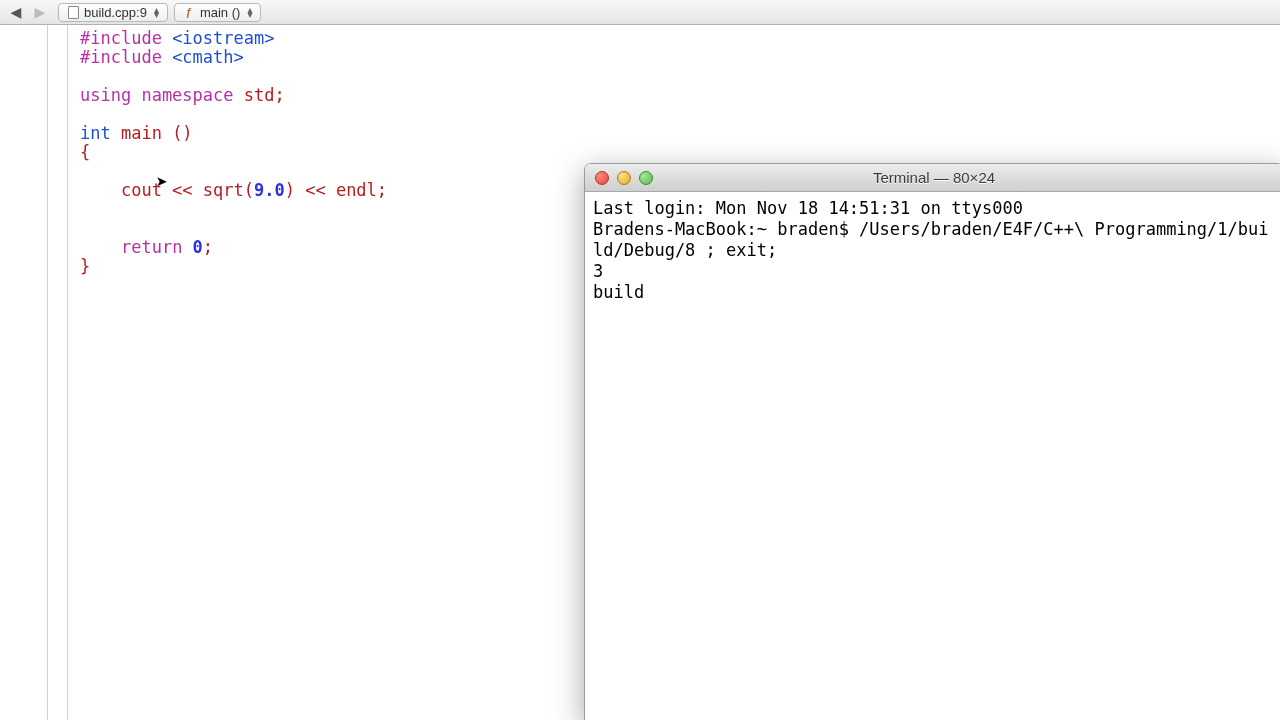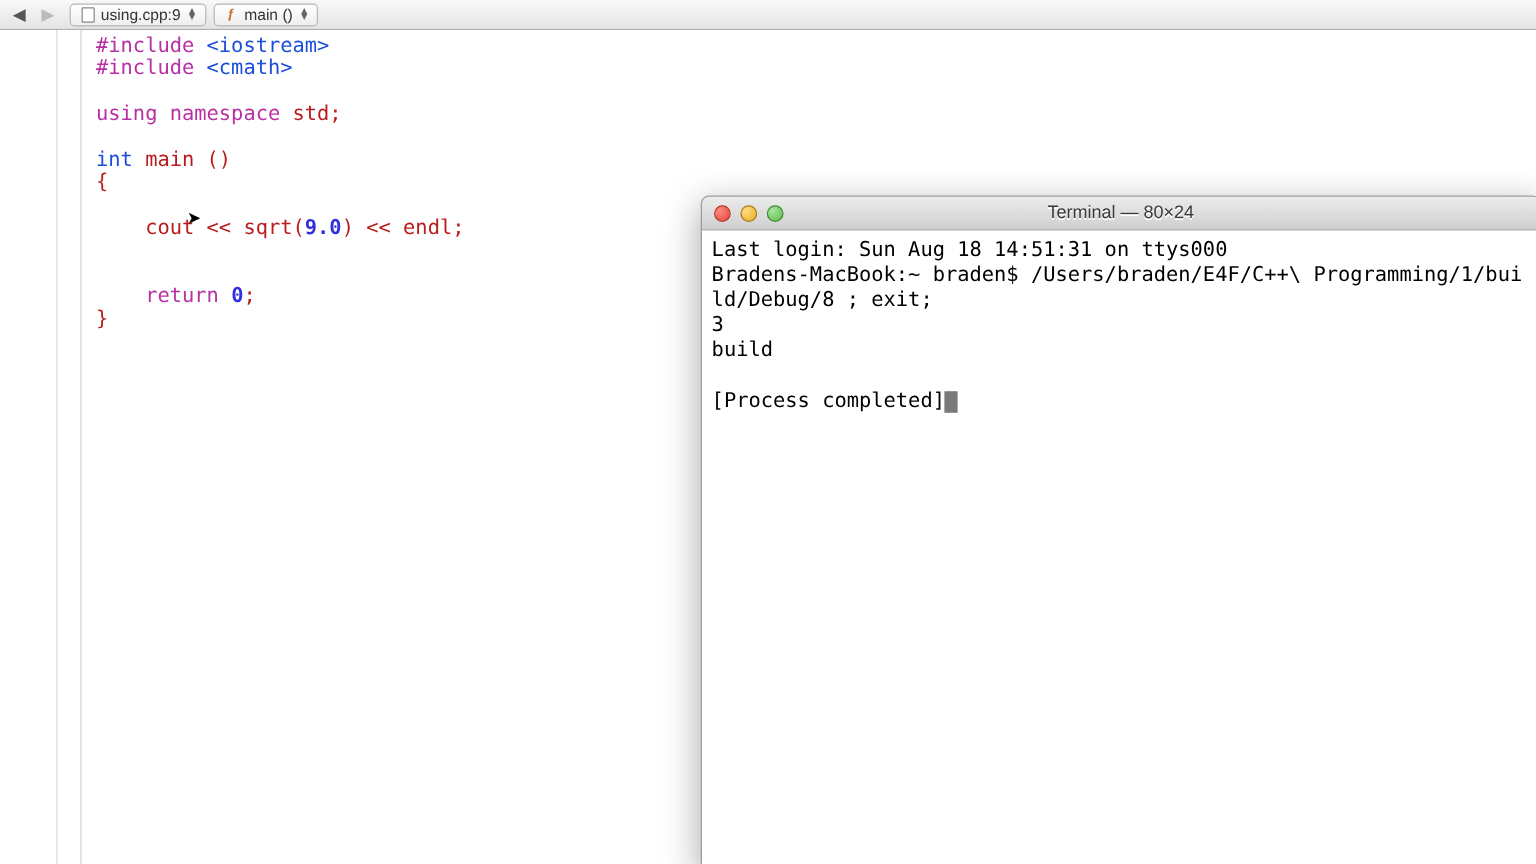--- a/index.html
+++ b/index.html
@@ -168,21 +168,21 @@
   }
 </style>
 </head>
 <body>
 
 <div class="nav-bar">
   <div class="nav-arrow">◀</div>
   <div class="nav-arrow disabled">▶</div>
   <div class="breadcrumb-item">
     <span class="breadcrumb-icon file-icon"></span>
-    <span>using.cpp:9</span>
+    <span>build.cpp:9</span>
     <span class="dd-arrows">
         <span>▴</span>
         <span>▾</span>
       </span>
   </div>
   <div class="breadcrumb-item">
     <span class="breadcrumb-icon func-icon">ƒ</span>
     <span>main ()</span>
     <span class="dd-arrows">
         <span>▴</span>
@@ -200,14 +200,14 @@
 
 <div class="terminal-window">
   <div class="titlebar">
     <div class="traffic-lights">
       <div class="tl tl-close"></div>
       <div class="tl tl-min"></div>
       <div class="tl tl-zoom"></div>
     </div>
     <div class="title-text">Terminal — 80×24</div>
   </div>
-  <div class="terminal-body" id="terminal-body"><div>Last login: Sun Aug 18 14:51:31 on ttys000</div><div>Bradens-MacBook:~ braden$ /Users/braden/E4F/C++\ Programming/1/build/Debug/8 ; exit;</div><div>3</div><div>build</div><div>&nbsp;</div><div>[Process completed]<span class="term-cursor"></span></div></div>
+  <div class="terminal-body" id="terminal-body"><div>Last login: Mon Nov 18 14:51:31 on ttys000</div><div>Bradens-MacBook:~ braden$ /Users/braden/E4F/C++\ Programming/1/build/Debug/8 ; exit;</div><div>3</div><div>build</div><div>&nbsp;</div></div>
 </div>
 
 </body></html>

